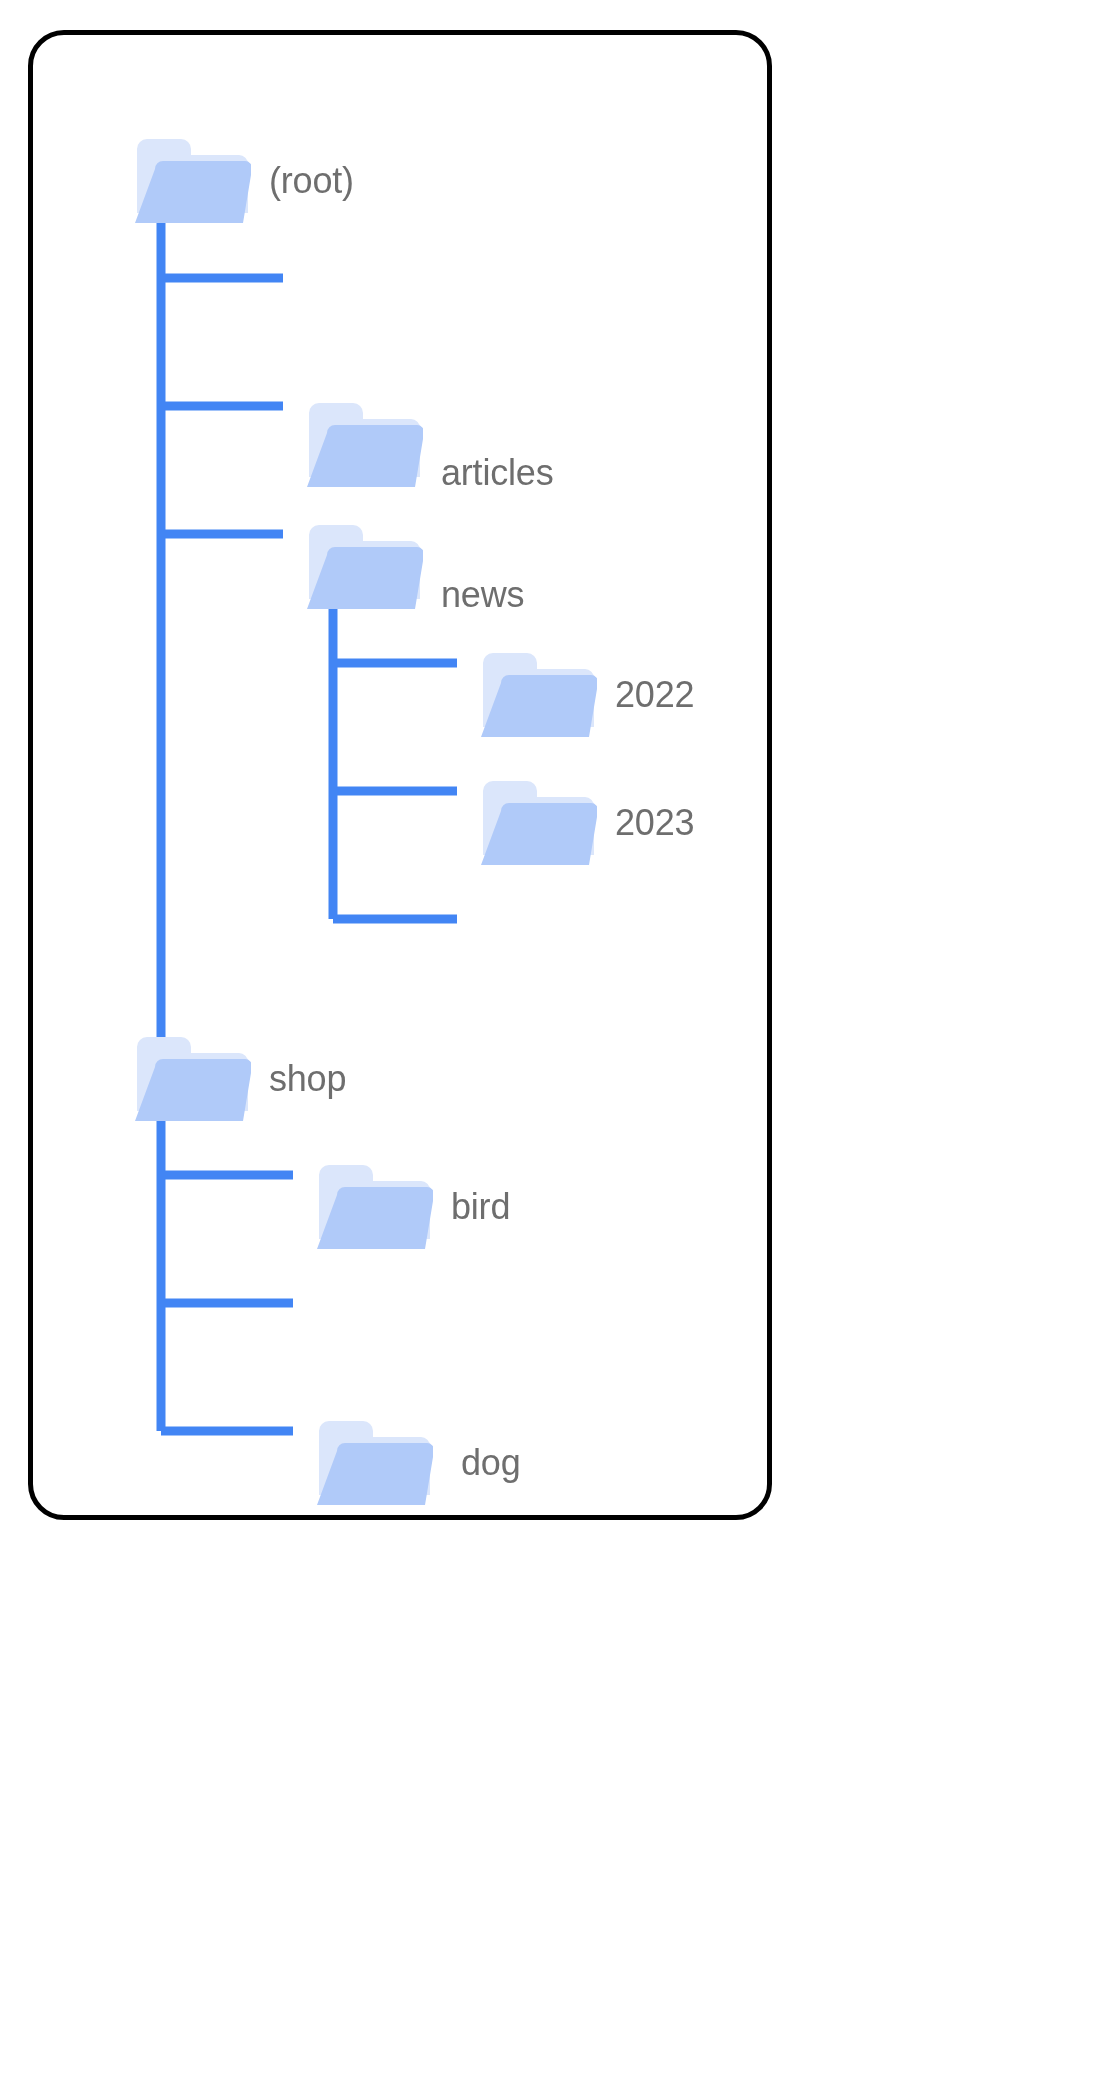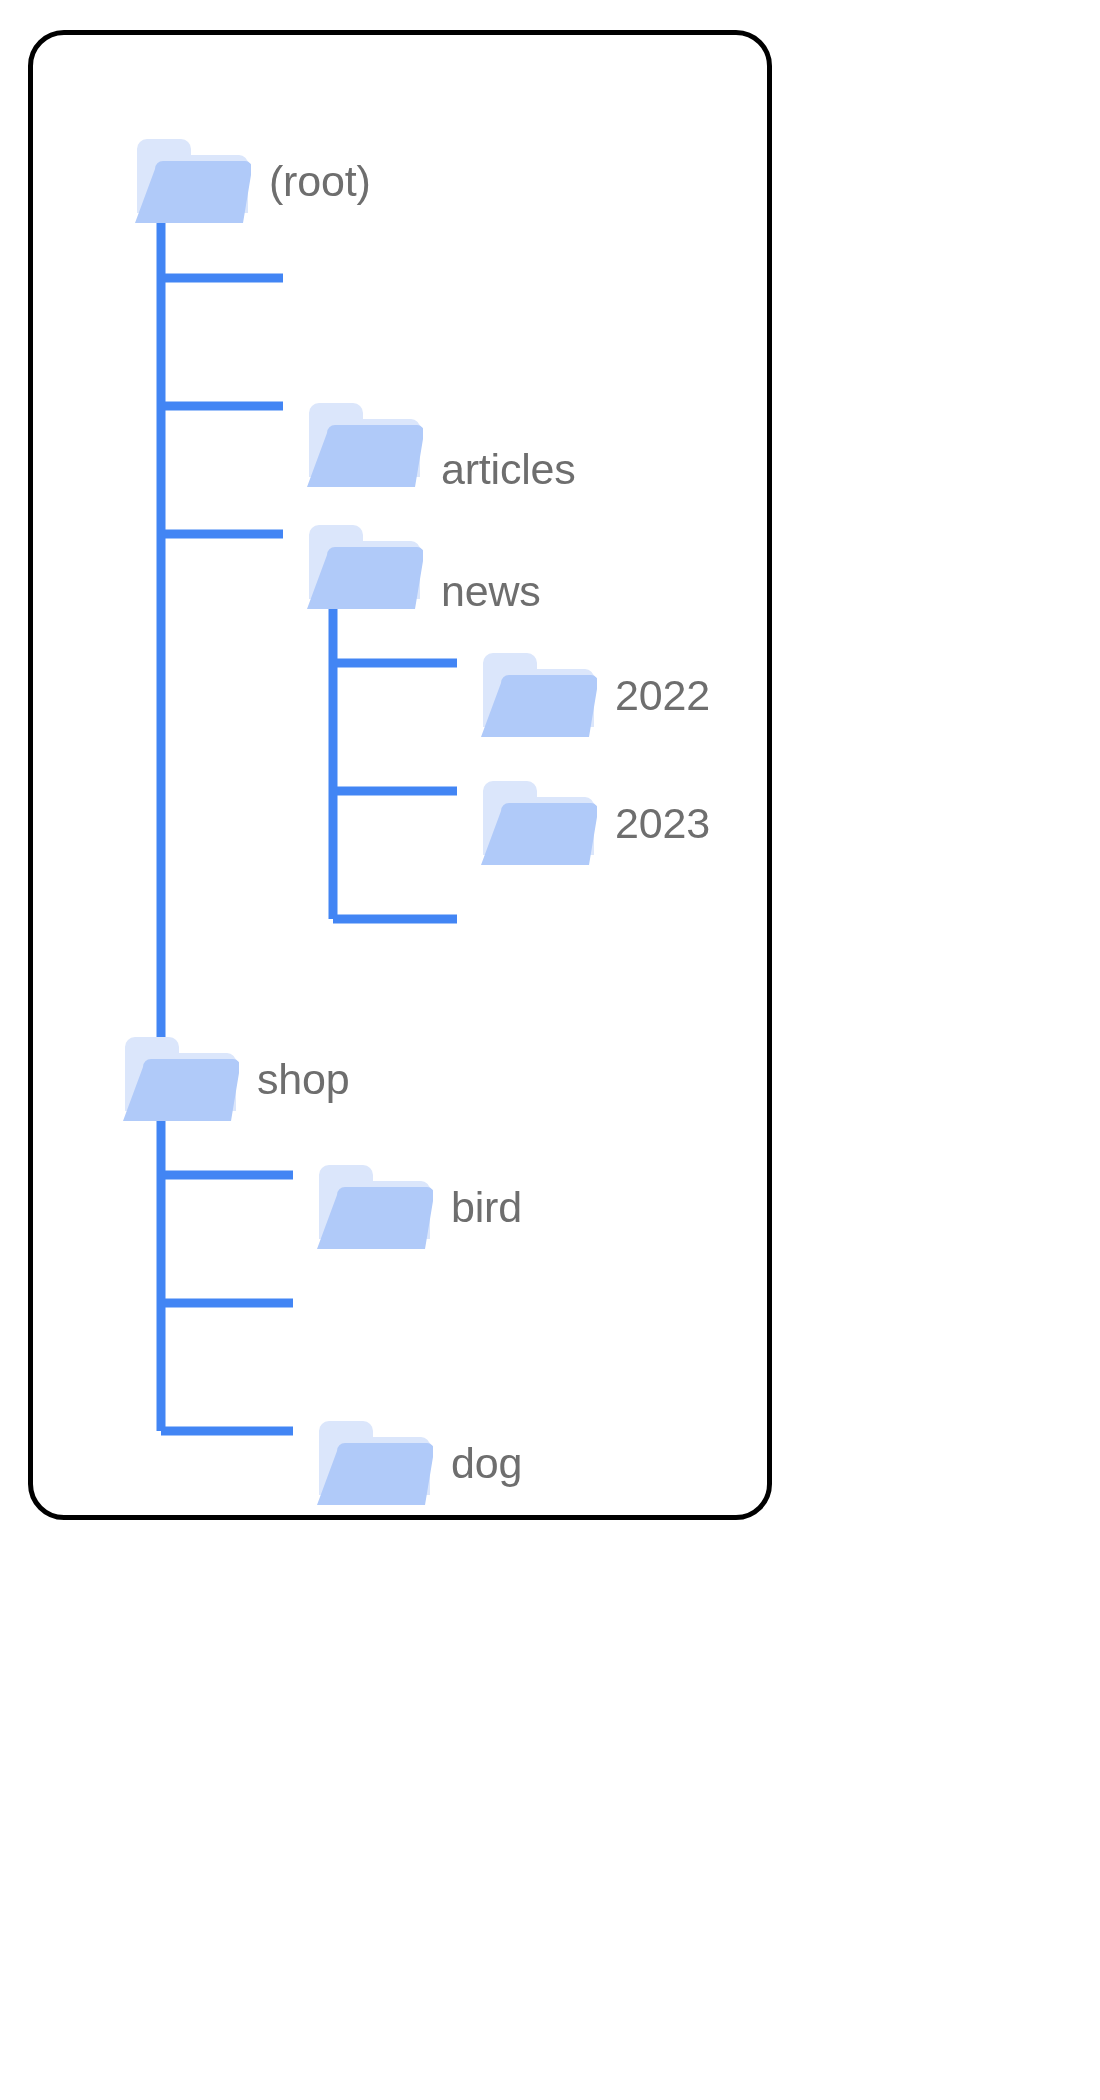--- a/index.html
+++ b/index.html
@@ -54,21 +54,21 @@
   .folder {
     position: relative;
     width: 118px;
     height: 92px;
     flex: 0 0 auto;
   }
   .folder svg { display: block; width: 118px; height: 92px; }
 
   .label {
     margin-left: 18px;
-    font-size: 43px;
+    font-size: 36px;
     font-weight: 400;
     color: #6e6e6e;
     white-space: nowrap;
     letter-spacing: -0.2px;
     line-height: 1;
   }
 </style>
 </head>
 <body>
 
@@ -144,42 +144,42 @@
       <span class="folder">
         <svg viewBox="0 0 118 92" xmlns="http://www.w3.org/2000/svg">
           <path fill="#dbe6fb" d="M4 14 a10 10 0 0 1 10 -10 h34 a10 10 0 0 1 10 10 v6 h48 a9 9 0 0 1 9 9 v49 h-111 z"></path>
           <path fill="#b0caf9" d="M22 34 a8 8 0 0 1 8 -8 h82 a7 7 0 0 1 7 8 l-9 54 h-108 z"></path>
         </svg>
       </span>
       <span class="label">2023</span>
     </div>
 
 
-    <div class="node" style="left:88px; top:998px;">
+    <div class="node" style="left:100px; top:998px;">
       <span class="folder">
         <svg viewBox="0 0 118 92" xmlns="http://www.w3.org/2000/svg">
           <path fill="#dbe6fb" d="M4 14 a10 10 0 0 1 10 -10 h34 a10 10 0 0 1 10 10 v6 h48 a9 9 0 0 1 9 9 v49 h-111 z"></path>
           <path fill="#b0caf9" d="M22 34 a8 8 0 0 1 8 -8 h82 a7 7 0 0 1 7 8 l-9 54 h-108 z"></path>
         </svg>
       </span>
       <span class="label">shop</span>
     </div>
 
     <div class="node" style="left:282px; top:1126px;">
       <span class="folder">
         <svg viewBox="0 0 118 92" xmlns="http://www.w3.org/2000/svg">
           <path fill="#dbe6fb" d="M4 14 a10 10 0 0 1 10 -10 h34 a10 10 0 0 1 10 10 v6 h48 a9 9 0 0 1 9 9 v49 h-111 z"></path>
           <path fill="#b0caf9" d="M22 34 a8 8 0 0 1 8 -8 h82 a7 7 0 0 1 7 8 l-9 54 h-108 z"></path>
         </svg>
       </span>
       <span class="label">bird</span>
     </div>
 
 
-    <div class="node" style="left:282px; top:1382px;">
+    <div class="node" style="left:282px; top:1382px;gap:10px;">
       <span class="folder">
         <svg viewBox="0 0 118 92" xmlns="http://www.w3.org/2000/svg">
           <path fill="#dbe6fb" d="M4 14 a10 10 0 0 1 10 -10 h34 a10 10 0 0 1 10 10 v6 h48 a9 9 0 0 1 9 9 v49 h-111 z"></path>
           <path fill="#b0caf9" d="M22 34 a8 8 0 0 1 8 -8 h82 a7 7 0 0 1 7 8 l-9 54 h-108 z"></path>
         </svg>
       </span>
       <span class="label">dog</span>
     </div>
 
   </div>

